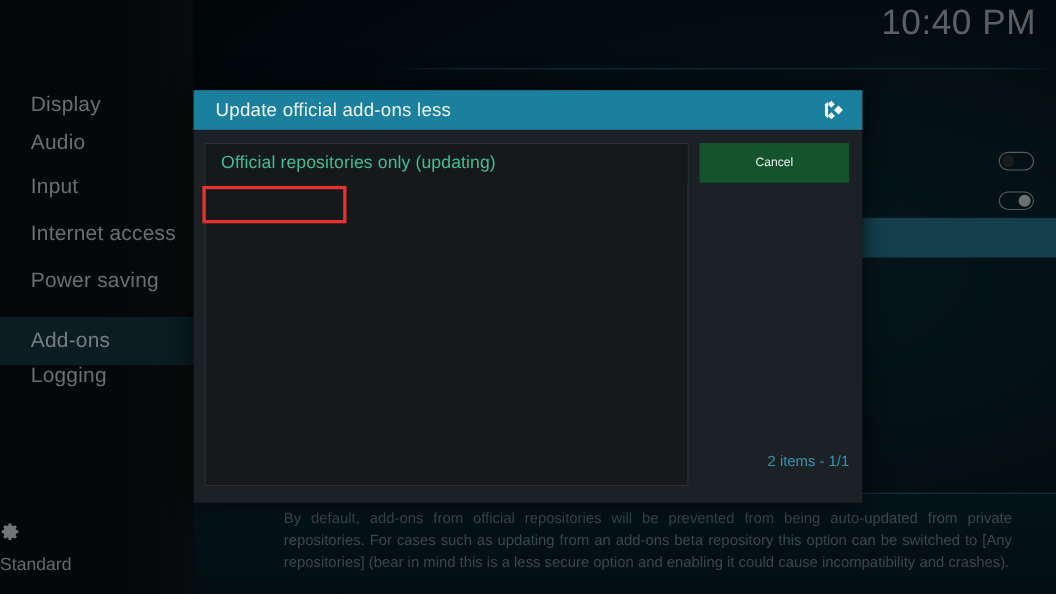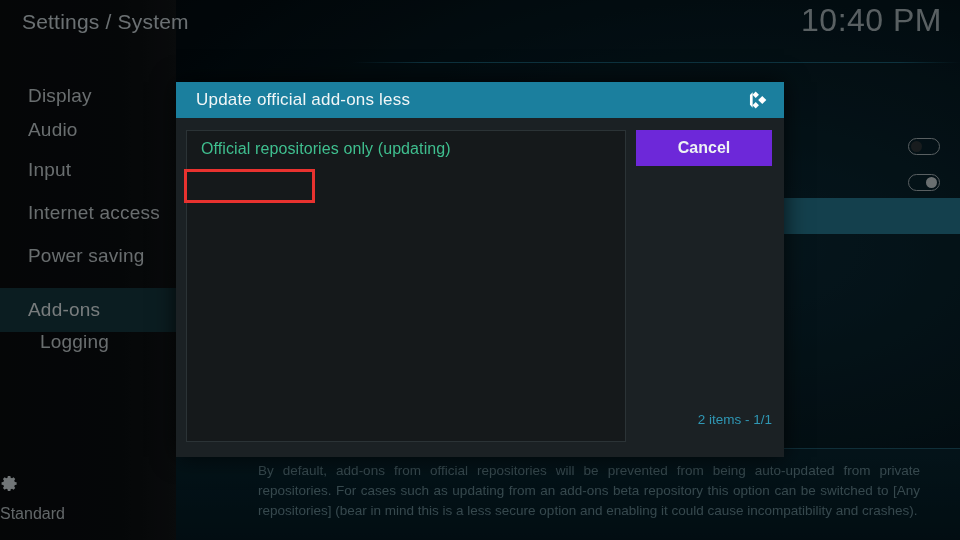--- a/index.html
+++ b/index.html
@@ -115,23 +115,23 @@
   }
   .opt{
     height:36px; display:flex; align-items:center; padding-left:14px;
     font-size:16px; letter-spacing:.1px;
   }
   .opt.default-opt{ color:#3fbf8f; background:#15191b; }
   .opt.focused{ background:#1b8bab; color:#eef4f5; }
 
   #cancel-btn{
     position:absolute; left:460px; top:48px; width:136px; height:36px;
-    background:#6d28d9;
+    background:#14532d;
     display:flex; align-items:center; justify-content:center;
-    font-size:16px; color:#eef3f4; font-weight:bold;
+    font-size:11px; color:#eef3f4; font-weight:normal;
   }
   #item-count{
     position:absolute; right:12px; top:330px;
     font-size:13.5px; color:#2f97b4;
   }
 
   
   #annot{
     position:absolute; left:184px; top:169px; width:131px; height:34px;
     border:3px solid #e8322f; pointer-events:none;
@@ -185,36 +185,35 @@
       </div>
     <div class="side-item" style="top:191px;">
       <span>Internet access</span>
       </div>
     <div class="side-item" style="top:234px;">
       <span>Power saving</span>
       </div>
     <div class="side-item selected" style="top:288px;">
       <span>Add-ons</span>
       </div>
-    <div class="side-item" style="top:320px;margin-left:12px;">
+    <div class="side-item" style="top:320px;">
       <span>Logging</span>
       </div>
 
     <div id="profile-row">
       <span class="gear">
         <svg viewBox="0 0 24 24" width="19" height="19" aria-hidden="true">
           <path fill="#c3cacd" d="M12 8.2a3.8 3.8 0 1 0 0 7.6 3.8 3.8 0 0 0 0-7.6zm0 5.9a2.1 2.1 0 1 1 0-4.2 2.1 2.1 0 0 1 0 4.2z"></path>
           <path fill="#c3cacd" d="M21 13.6v-3.2l-2.3-.4a7 7 0 0 0-.7-1.7l1.3-1.9-2.2-2.2-1.9 1.3a7 7 0 0 0-1.7-.7L13.1 2.5H9.9L9.5 4.8a7 7 0 0 0-1.7.7L5.9 4.2 3.7 6.4l1.3 1.9a7 7 0 0 0-.7 1.7l-2.3.4v3.2l2.3.4c.16.6.4 1.17.7 1.7l-1.3 1.9 2.2 2.2 1.9-1.3c.53.3 1.1.54 1.7.7l.4 2.3h3.2l.4-2.3c.6-.16 1.17-.4 1.7-.7l1.9 1.3 2.2-2.2-1.3-1.9c.3-.53.54-1.1.7-1.7l2.3-.4z"></path>
         </svg>
       </span>
       <span class="label">Standard</span>
     </div>
   </div>
 
-  <div id="header-title">Settings / System</div>
   <div id="clock">10:40 PM</div>
 </div>
 
 <div id="veil"></div>
 
 <div id="dialog">
   <div id="dlg-head">
     <span id="dlg-title">Update official add-ons less</span>
     <span>
       <svg id="kodi-logo" viewBox="0 0 32 32" aria-hidden="true">

